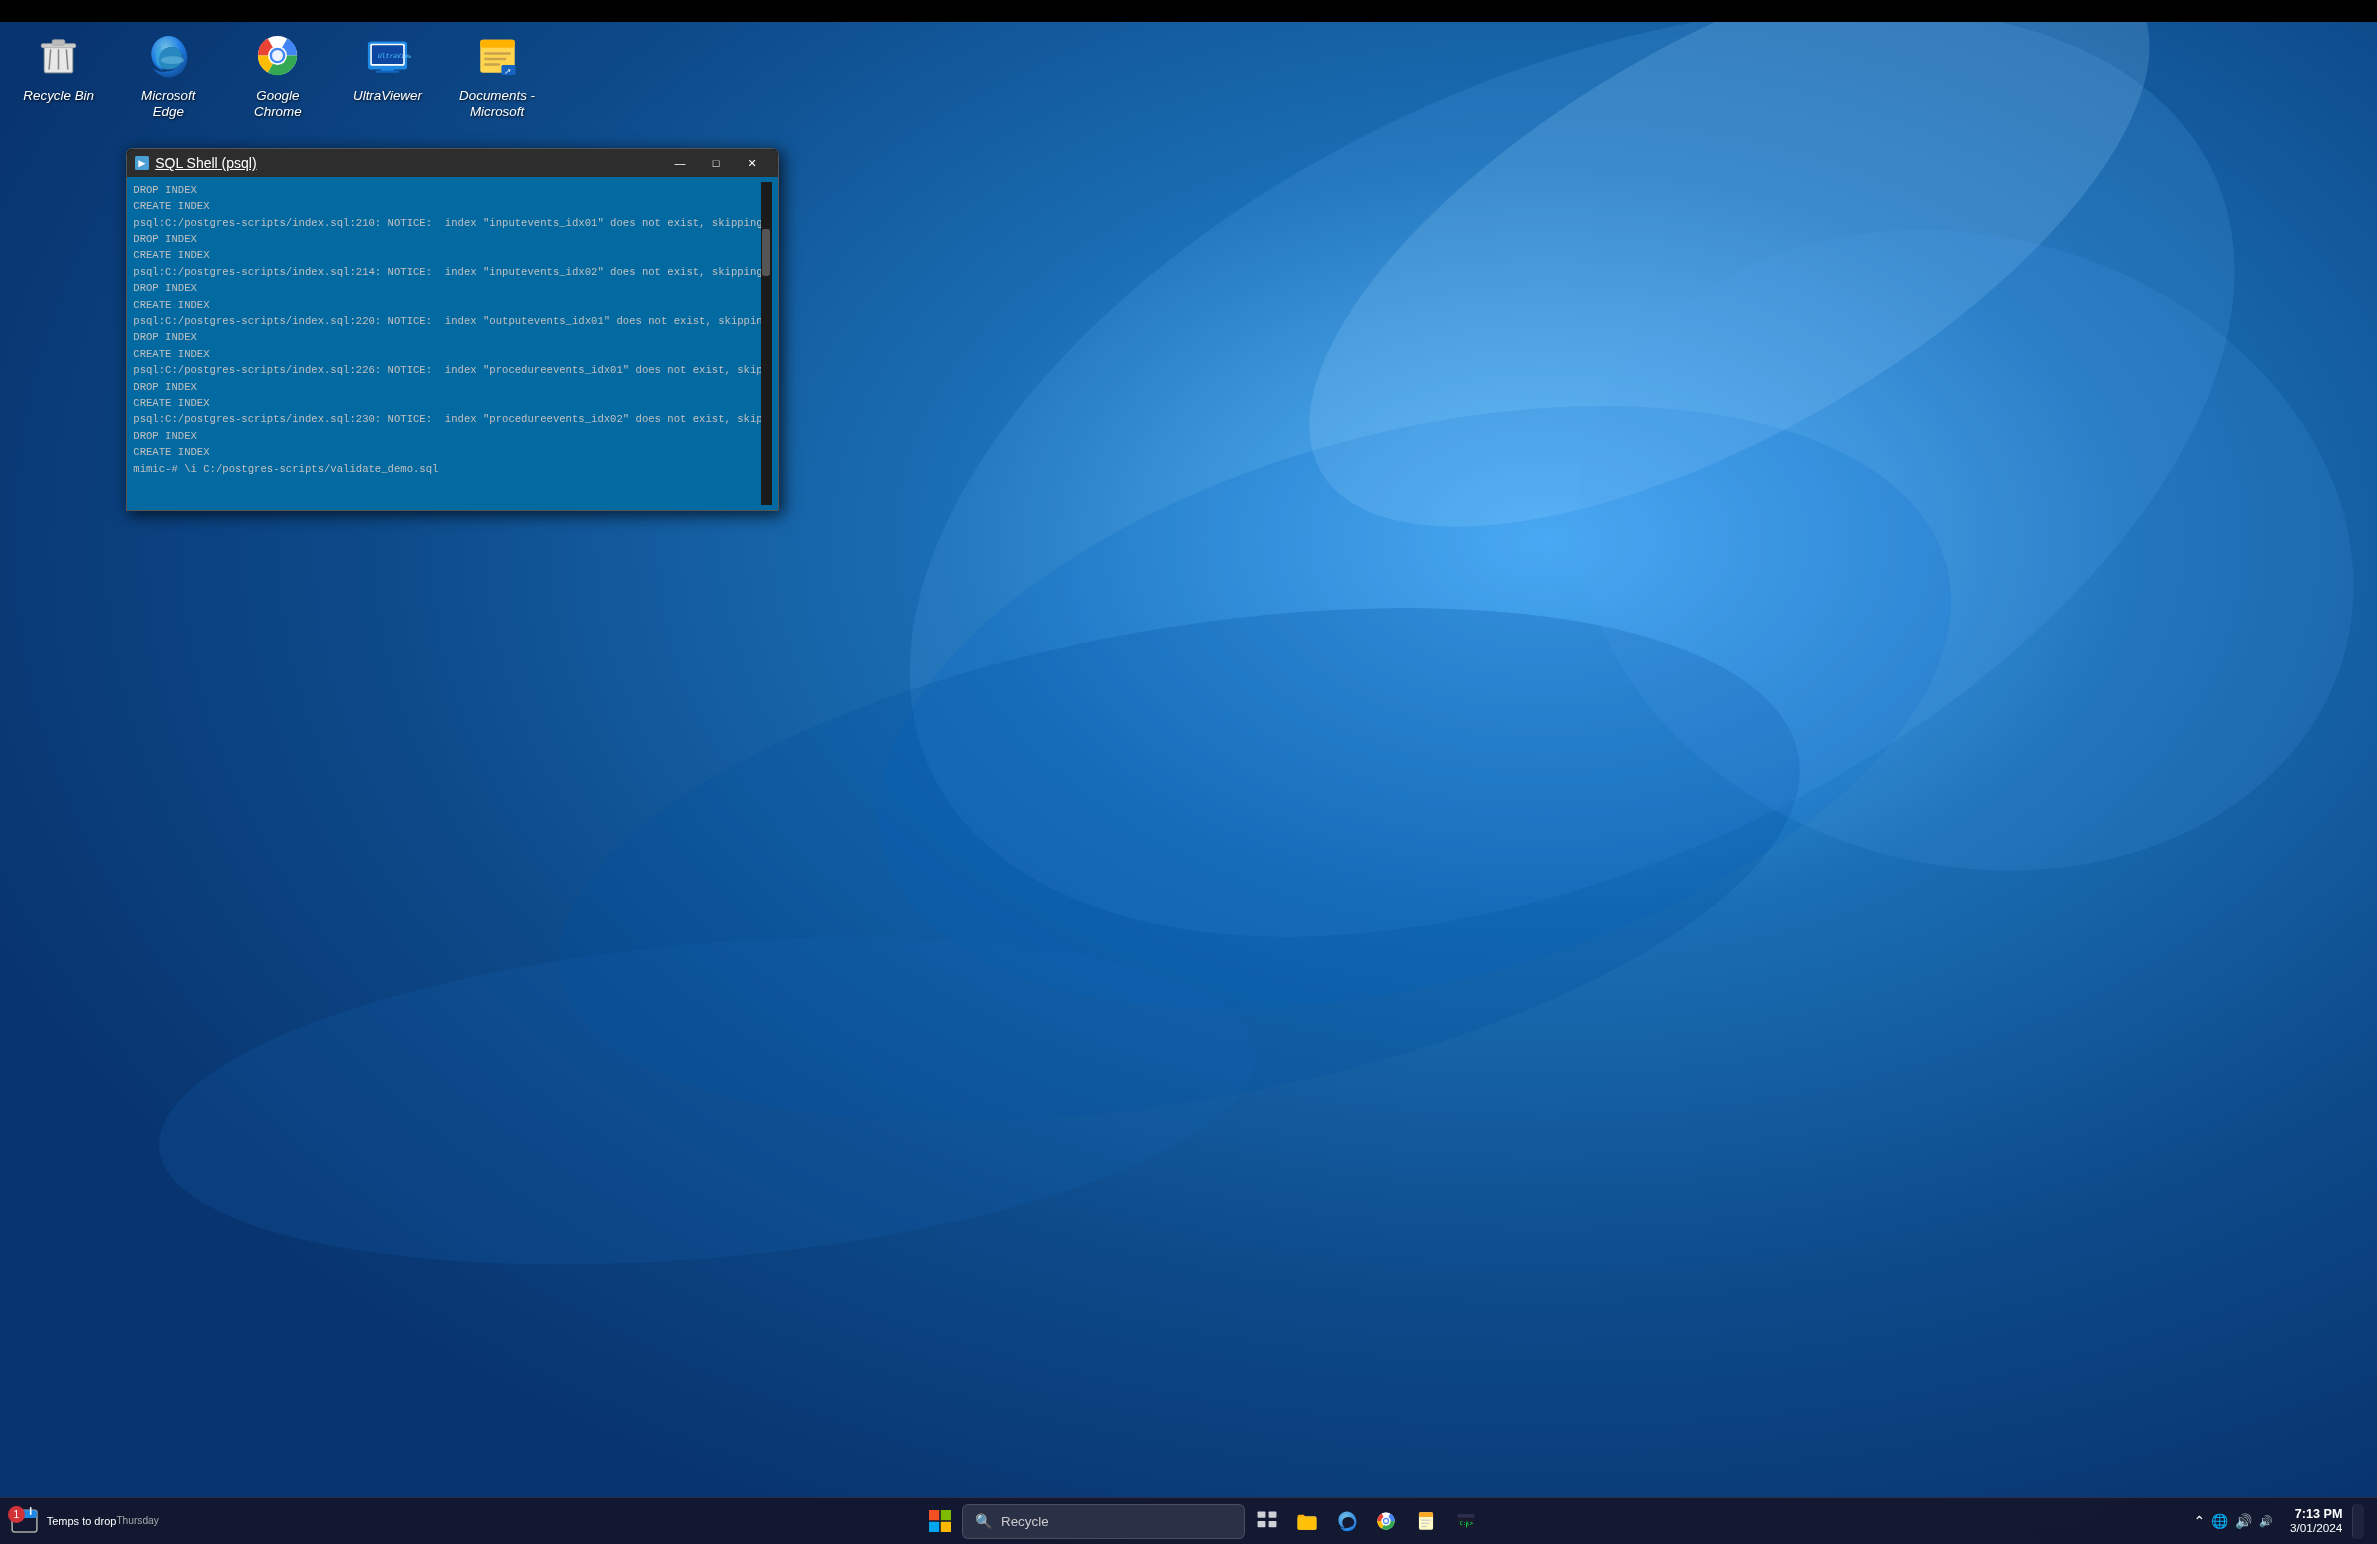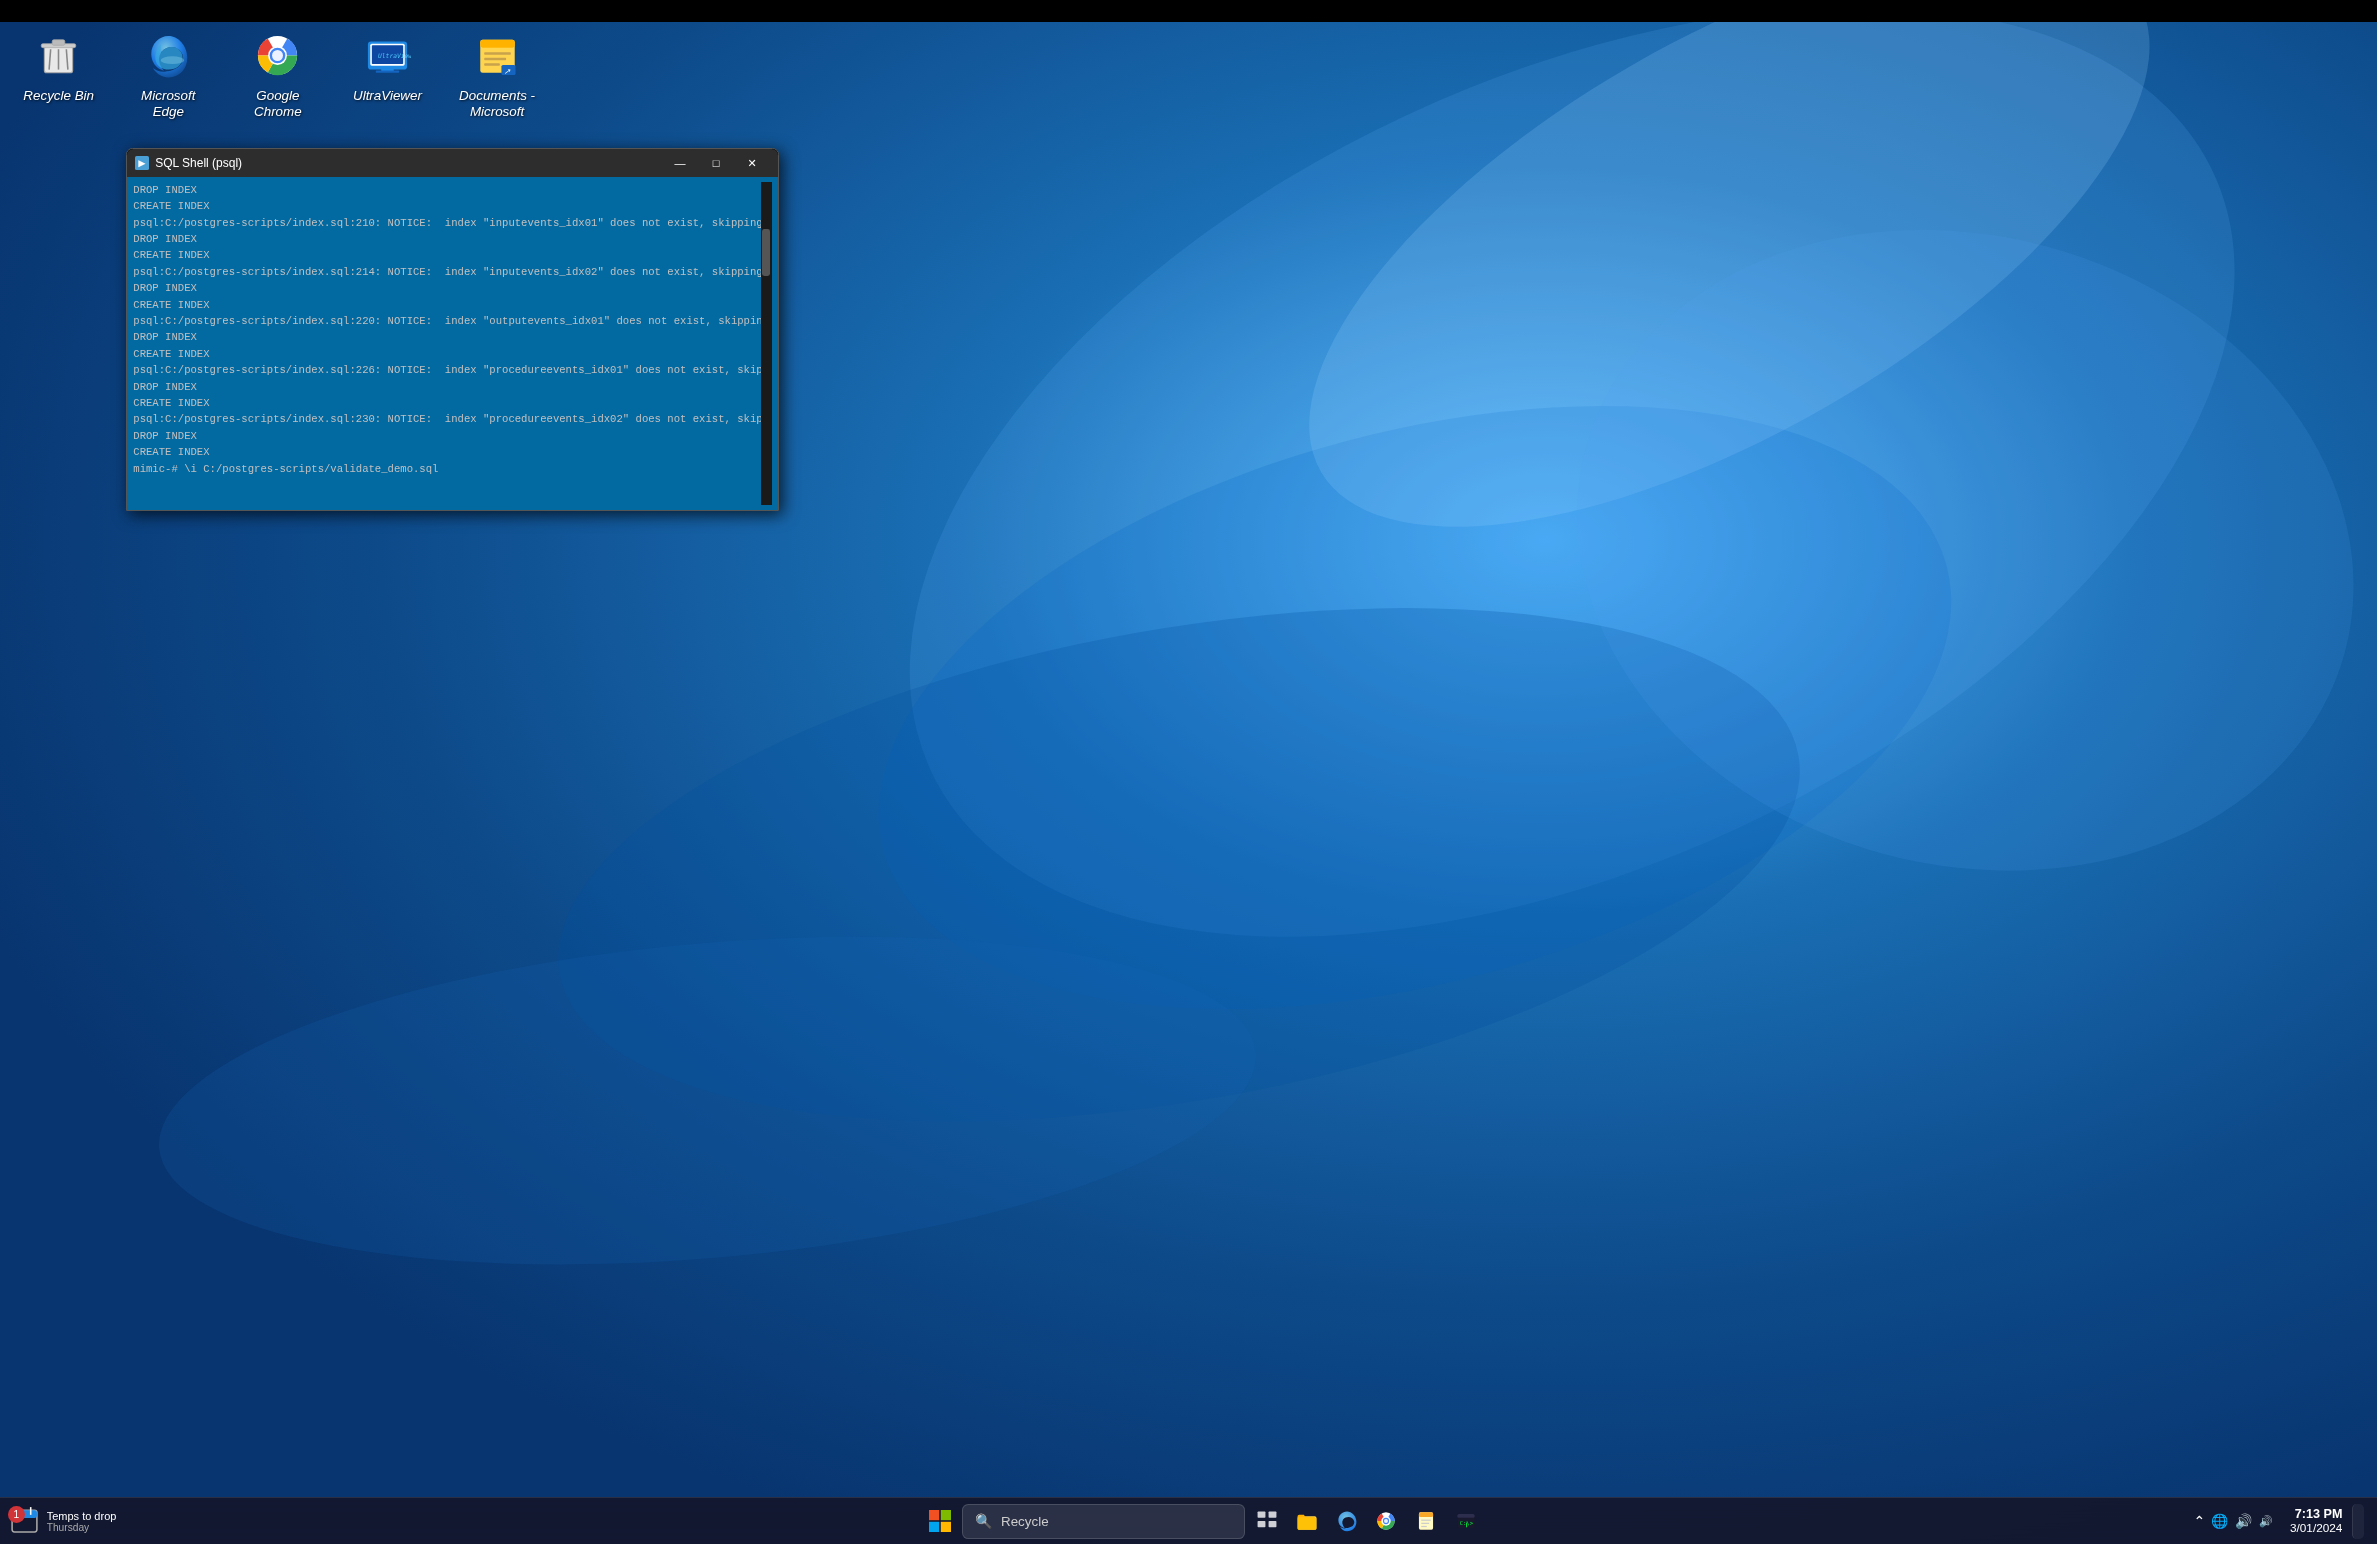--- a/index.html
+++ b/index.html
@@ -114,22 +114,23 @@
       display: flex;
       align-items: center;
       justify-content: center;
       font-size: 8.6px;
       color: #fff;
       font-weight: bold;
     }
 
     .window-title-text {
       color: #fff;
-      font-size: 12px;
+      font-size: 14px;
       flex: 1;
+      text-decoration: underline;
     }
 
     .window-controls {
       display: flex;
       gap: 0;
     }
 
     .win-btn {
       width: 36px;
       height: 28px;
@@ -215,21 +216,20 @@
       display: flex;
       align-items: center;
       justify-content: center;
       position: absolute;
       top: 1.6px;
       left: -1.6px;
     }
 
     .notification-text {
       display: flex;
-      flex-direction: column;
     }
 
     .notification-title {
       color: #fff;
       font-size: 11px;
       font-weight: 500;
     }
 
     .notification-subtitle {
       color: #aaa;

